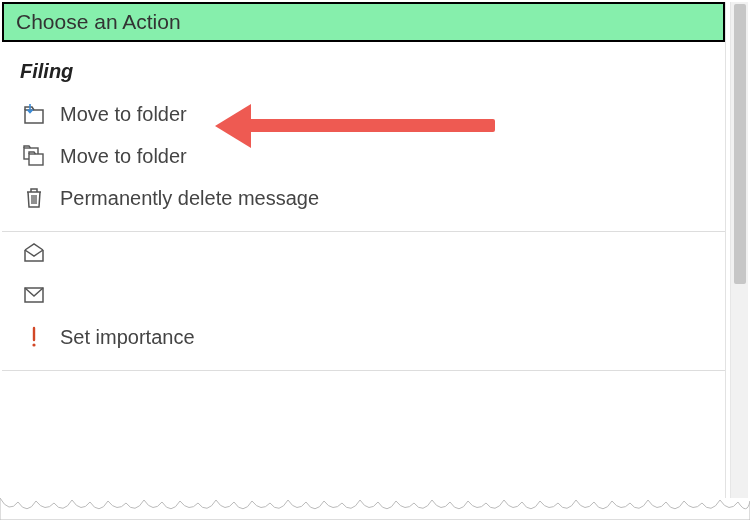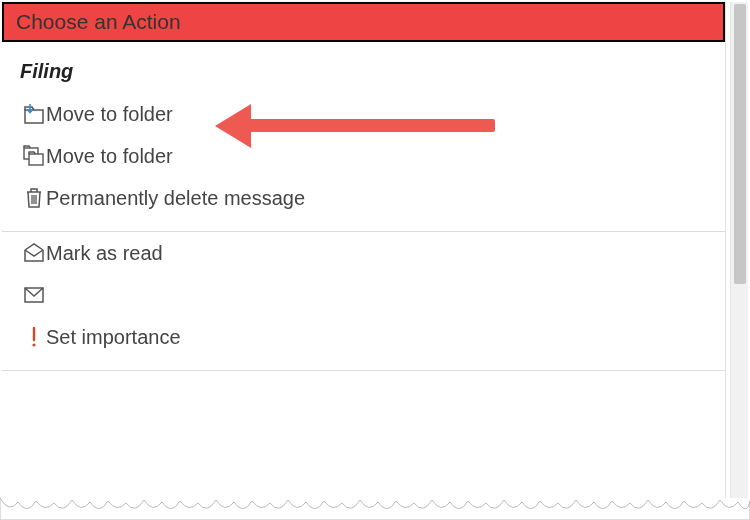--- a/index.html
+++ b/index.html
@@ -20,35 +20,36 @@
       background: #fff;
       border-right: 1px solid #e2e2e2;
       overflow: hidden;
     }
     .header-box {
       border: 2px solid #000;
       padding: 6px 12px;
       font-size: 21px;
       color: #333;
       margin: 0 0 0 0;
-      background: #ef4444;
+      background: #86efac;
     }
     .section {
       padding: 0 0 0 18px;
     }
     .section-title {
       font-weight: 700;
       font-size: 20px;
       color: #222;
       padding: 18px 0 10px 0;
       font-style: italic;
     }
     .item {
       display: flex;
       align-items: center;
+      gap: 14px;
       padding: 9px 0 9px 2px;
       cursor: pointer;
       color: #444;
     }
     .icon-wrap {
       width: 24px;
       height: 24px;
       display: flex;
       align-items: center;
       justify-content: center;
@@ -176,21 +177,20 @@
   <div class="section">
 
     <div class="item">
       <span class="icon-wrap">
         <svg width="24" height="22" viewBox="0 0 24 22" fill="none">
           <path d="M3 8 L12 2 L21 8" stroke="#555" stroke-width="1.5" fill="none"></path>
           <path d="M3 8 L3 19 L21 19 L21 8" stroke="#555" stroke-width="1.5" fill="none"></path>
           <path d="M3 8 L12 14 L21 8" stroke="#555" stroke-width="1.5" fill="none"></path>
         </svg>
       </span>
-      <span class="item-label">Mark as read</span>
     </div>
 
     <div class="item">
       <span class="icon-wrap">
         <svg width="24" height="20" viewBox="0 0 24 20" fill="none">
           <rect x="3" y="3" width="18" height="14" stroke="#555" stroke-width="1.5"></rect>
           <path d="M3 3 L12 11 L21 3" stroke="#555" stroke-width="1.5" fill="none"></path>
         </svg>
       </span>
     </div>

